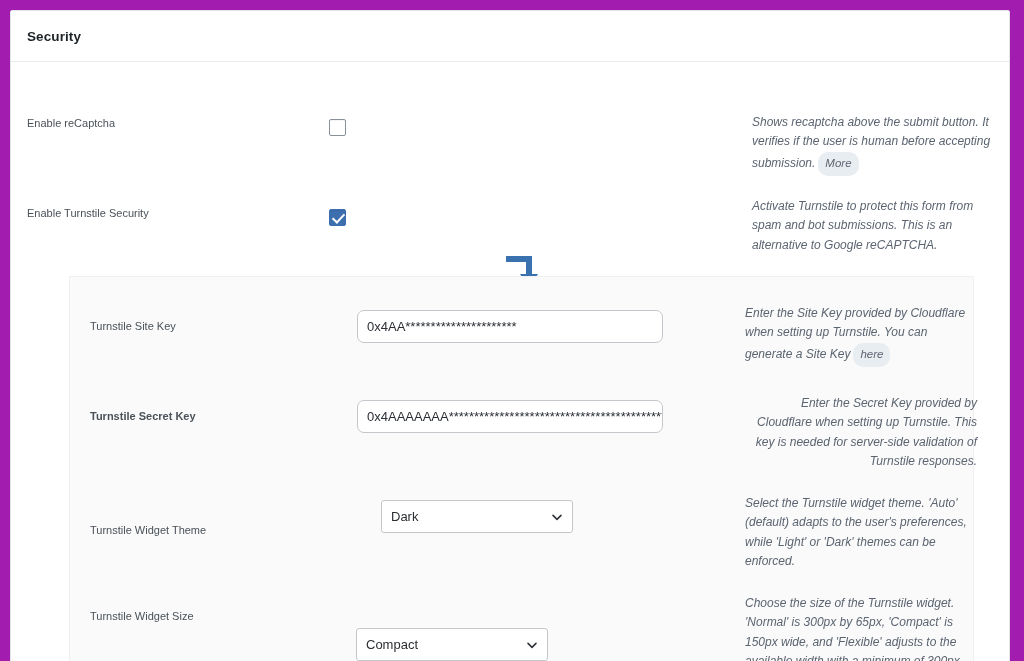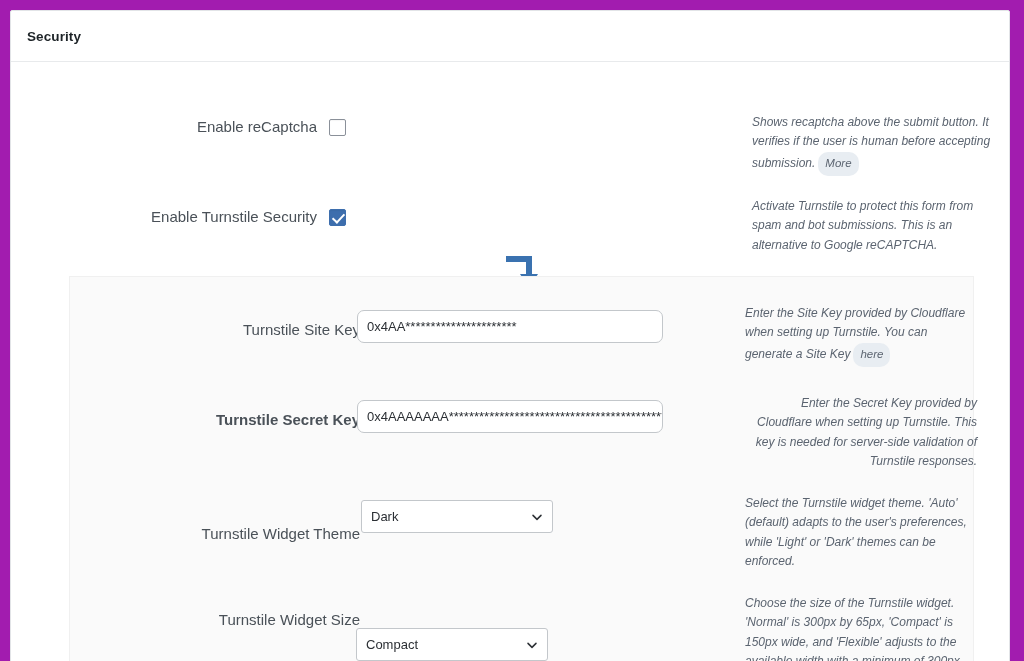--- a/index.html
+++ b/index.html
@@ -48,24 +48,23 @@
     font-weight: bold;
     color: #1d2327;
     letter-spacing: 0.1px;
   }
 
   .card-body {
     padding-top: 0px;
   }
 
   .row-label {
-    font-size: 15px;
+    font-size: 11px;
     color: #4a5158;
     line-height: 1.4;
-    text-align: right;
   }
 
   .help {
     font-size: 12px;
     font-style: italic;
     color: #5b6470;
     line-height: 1.62;
   }
 
   .pill {
@@ -281,21 +280,21 @@
           <div class="field-cell" style="top:0;">
             <div class="text-input">0x4AAAAAAA*********************************************fjaskdjfklasjd</div>
           </div>
           <div class="help" style="top:-6px;text-align:right;">
             <span>Enter the Secret Key provided by Cloudflare when setting up Turnstile. This key is needed for server-side validation of Turnstile responses.</span>
           </div>
         </div>
 
         <div class="inner-row" style="top:223px;">
           <div class="row-label" style="top:23px;">Turnstile Widget Theme</div>
-          <div class="field-cell" style="top:0; left:291px;">
+          <div class="field-cell" style="top:0; left:311px;">
             <div class="select">
               <span class="sel-value">Dark</span>
               <svg class="chev" viewBox="0 0 12 12">
                 <path d="M2 4.4 L6 8.4 L10 4.4" stroke="#2b2f34" stroke-width="1.5" fill="none" stroke-linecap="round" stroke-linejoin="round"></path>
               </svg>
             </div>
           </div>
           <div class="help" style="top:-6px;">
             <span>Select the Turnstile widget theme. 'Auto' (default) adapts to the user's preferences, while 'Light' or 'Dark' themes can be enforced.</span>
           </div>

